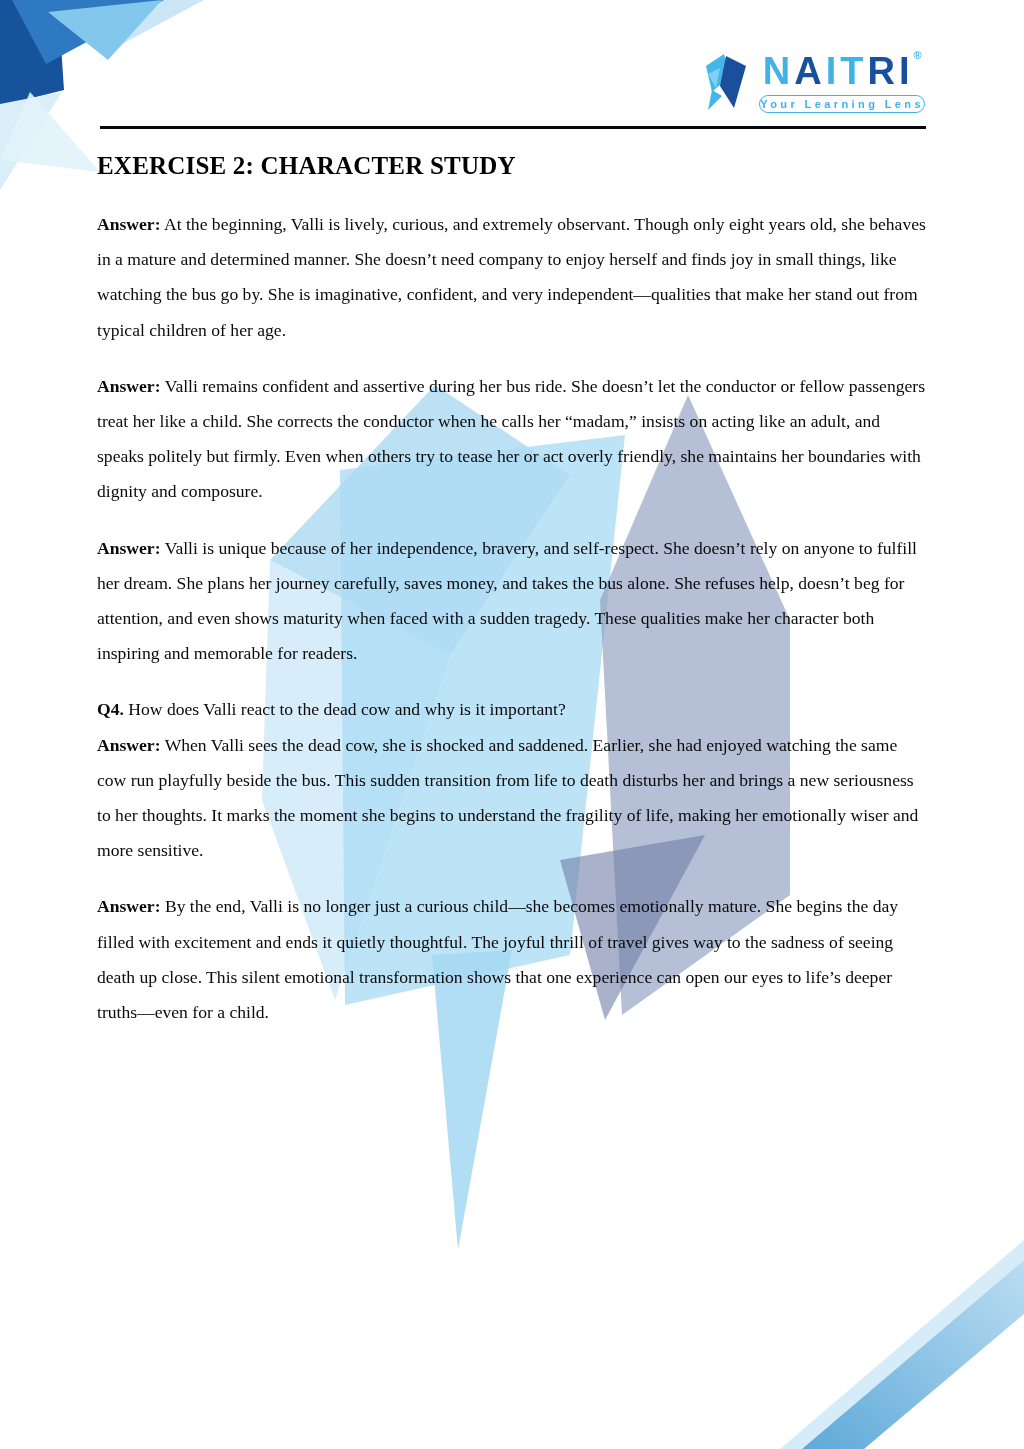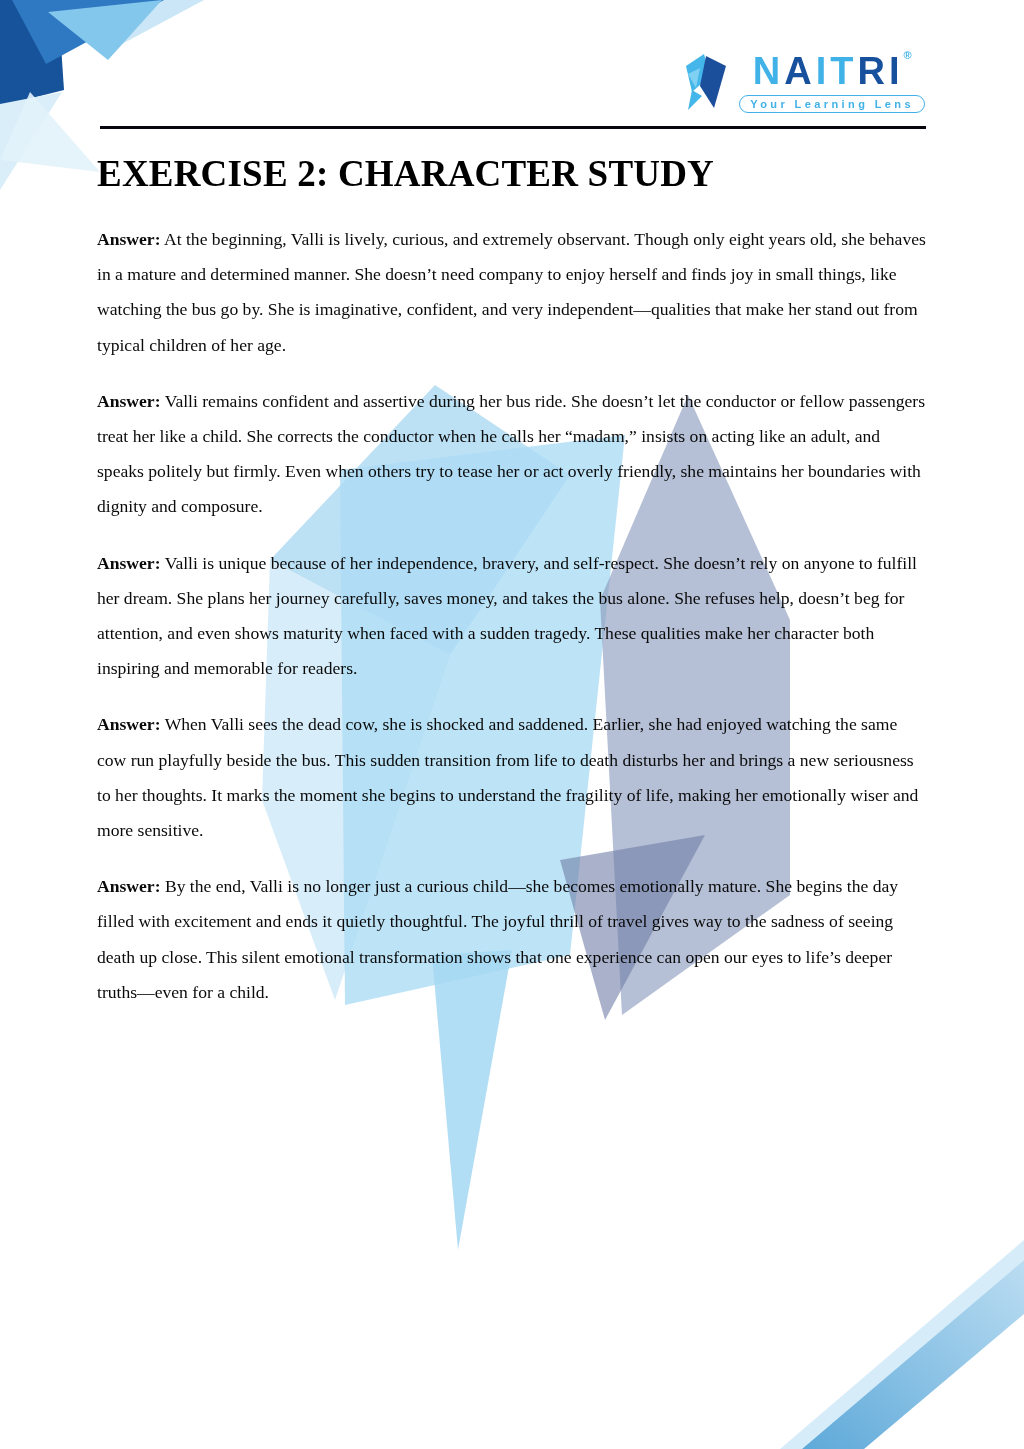--- a/index.html
+++ b/index.html
@@ -21,36 +21,36 @@
   }
   .logo-text{display:flex;flex-direction:column;align-items:center;}
   .brand-row{display:flex;align-items:flex-start;line-height:1;}
   .brand-letters{
     font-weight:800;font-size:38px;letter-spacing:4px;line-height:1;
     display:flex;
   }
   .reg-mark{font-size:11px;line-height:1;margin-top:-2px;font-weight:700;}
   .tagline-box{
     margin-top:5px;border:1.5px solid #41b2e8;border-radius:9px;
-    padding:2px 10px;font-size:11px;font-weight:600;letter-spacing:3.4px;
+    padding:2px 0;font-size:11px;font-weight:600;letter-spacing:3.4px;
     white-space:nowrap;
   }
 
   
   .divider{
     position:absolute;z-index:2;left:100px;right:98px;top:126px;height:3px;
     background:#06060f;
   }
 
   
   .content{
     position:absolute;z-index:1;left:97px;top:152px;width:832px;
   }
   h1.page-title{
-    margin:0 0 27px 0;font-size:37px;font-weight:bold;color:#000;
+    margin:0 0 27px 0;font-size:25px;font-weight:bold;color:#000;
     font-family:"Liberation Serif", serif;letter-spacing:.2px;
   }
   .qa-block{margin:0 0 21px 0;}
   .qa-block p{margin:0;font-size:17.6px;line-height:35.2px;}
   .qa-block .b{font-weight:bold;}
 </style>
 </head>
 <body>
 
 <div class="decor" id="corner-decor">
@@ -122,20 +122,21 @@
 
   <div class="qa-block">
     <p><span class="b">Answer:</span> <span>Valli remains confident and assertive during her bus ride. She doesn’t let the conductor or fellow passengers treat her like a child. She corrects the conductor when he calls her “madam,” insists on acting like an adult, and speaks politely but firmly. Even when others try to tease her or act overly friendly, she maintains her boundaries with dignity and composure.</span></p>
   </div>
 
   <div class="qa-block">
     <p><span class="b">Answer:</span> <span>Valli is unique because of her independence, bravery, and self-respect. She doesn’t rely on anyone to fulfill her dream. She plans her journey carefully, saves money, and takes the bus alone. She refuses help, doesn’t beg for attention, and even shows maturity when faced with a sudden tragedy. These qualities make her character both inspiring and memorable for readers.</span></p>
   </div>
 
   <div class="qa-block">
+    <p><span class="b">Q4.</span> <span>How does Valli react to the dead cow and why is it important?</span></p>
     <p><span class="b">Answer:</span> <span>When Valli sees the dead cow, she is shocked and saddened. Earlier, she had enjoyed watching the same cow run playfully beside the bus. This sudden transition from life to death disturbs her and brings a new seriousness to her thoughts. It marks the moment she begins to understand the fragility of life, making her emotionally wiser and more sensitive.</span></p>
   </div>
 
   <div class="qa-block">
     <p><span class="b">Answer:</span> <span>By the end, Valli is no longer just a curious child—she becomes emotionally mature. She begins the day filled with excitement and ends it quietly thoughtful. The joyful thrill of travel gives way to the sadness of seeing death up close. This silent emotional transformation shows that one experience can open our eyes to life’s deeper truths—even for a child.</span></p>
   </div>
 </div>
 </div>
 
 </body></html>

